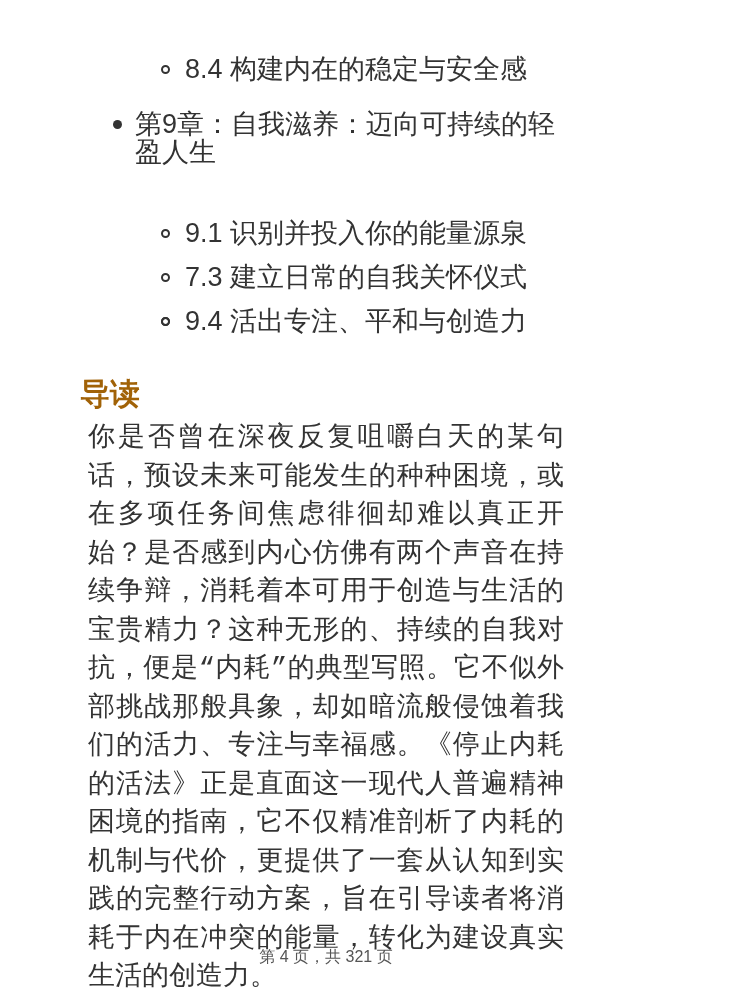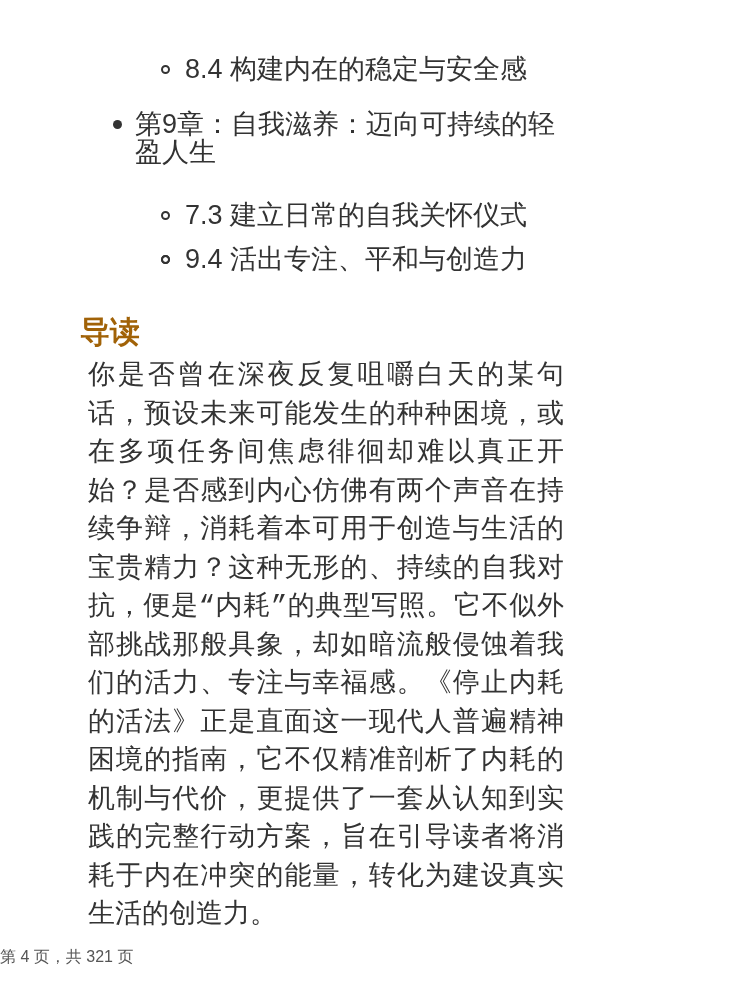--- a/index.html
+++ b/index.html
@@ -39,21 +39,21 @@
     left: 33px;
     background: #333333;
   }
   .toc-row.level-2 { padding-left: 105px; }
   .toc-row.level-2 .bullet {
     left: 81px;
     border: 2px solid #333333;
     background: transparent;
   }
   .toc-row.orphan-sub { margin-bottom: 27px; }
-  .toc-row.chapter    { margin-bottom: 35px; }
+  .toc-row.chapter    { margin-bottom: 53px; }
   .toc-row.sub        { margin-bottom: 16px; }
   .toc-row.sub:last-child { margin-bottom: 4px; }
   
   .intro-heading {
     margin: 42px 0 8px 0;
     font-size: 30px;
     line-height: 34px;
     font-weight: bold;
     color: #a16207;
   }
@@ -65,20 +65,21 @@
     color: #333333;
     text-align: justify;
     font-family: Liberation Mono, monospace;
   }
   
   .page-footer {
     position: absolute;
     left: 0;
     bottom: 33px;
     width: 100%;
+    text-align: center;
     font-size: 16px;
     line-height: 20px;
     color: #555555;
   }
 </style>
 </head>
 <body>
 
 <div class="page">
   <div class="content">
@@ -89,20 +90,24 @@
         <span>8.4 构建内在的稳定与安全感</span>
       </div>
 
       <div class="toc-row level-1 chapter">
         <span class="bullet"></span>
         <span>第9章：自我滋养：迈向可持续的轻盈人生</span>
       </div>
 
       <div class="toc-row level-2 sub">
         <span class="bullet"></span>
+        <span>9.1 识别并投入你的能量源泉</span>
+      </div>
+      <div class="toc-row level-2 sub">
+        <span class="bullet"></span>
         <span>7.3 建立日常的自我关怀仪式</span>
       </div>
       <div class="toc-row level-2 sub">
         <span class="bullet"></span>
       </div>
       <div class="toc-row level-2 sub">
         <span class="bullet"></span>
         <span>9.4 活出专注、平和与创造力</span>
       </div>
     </div>

